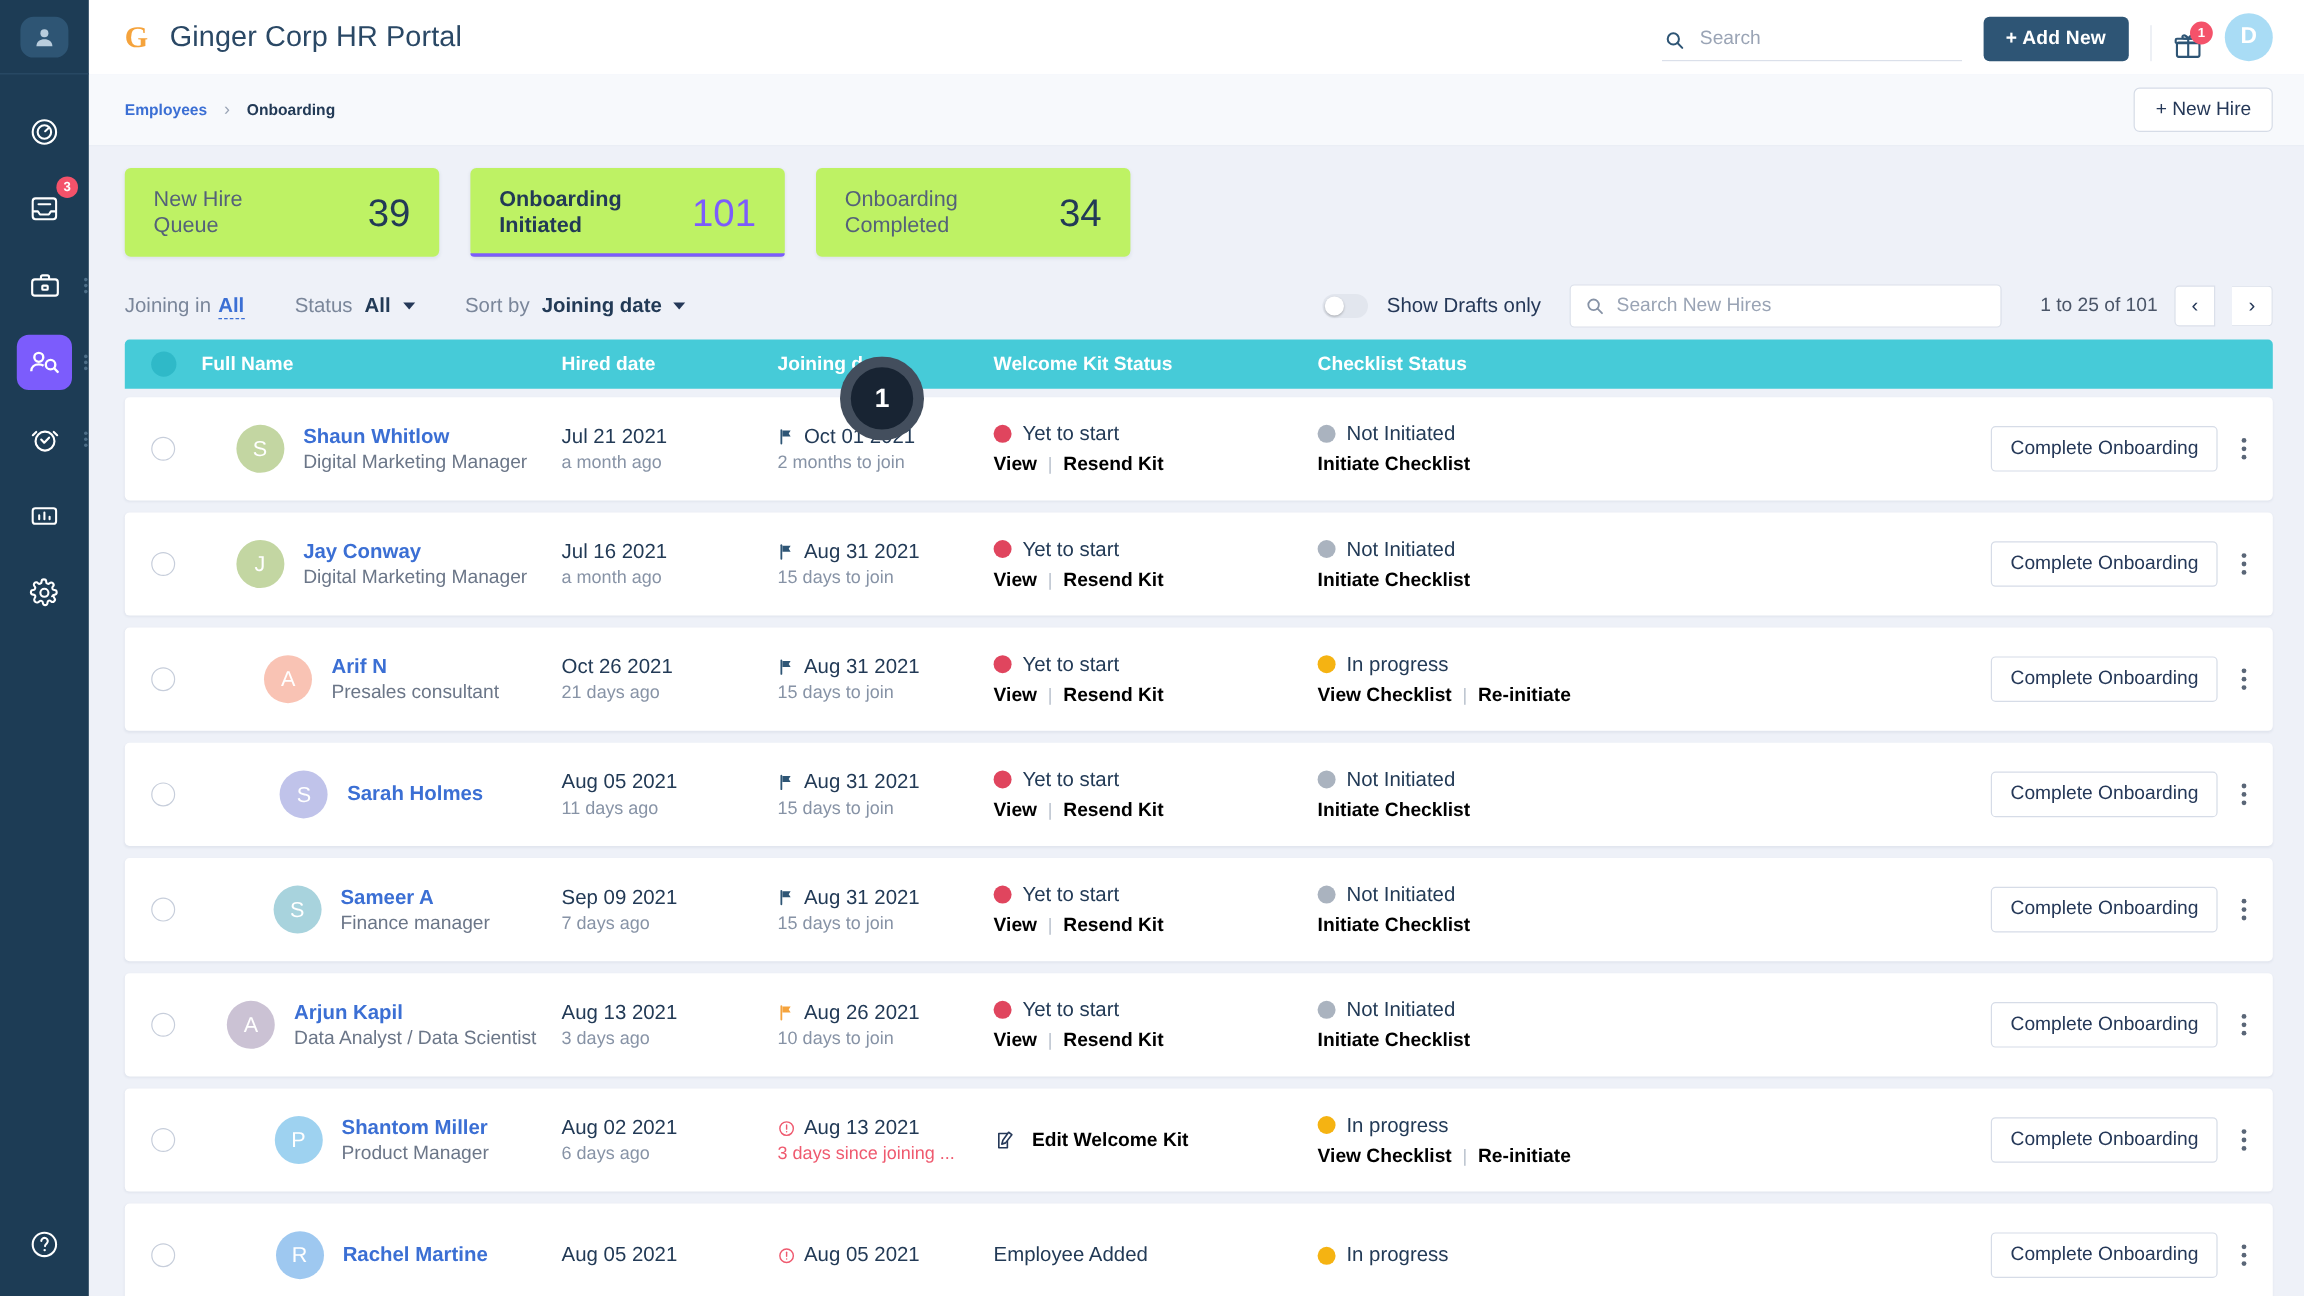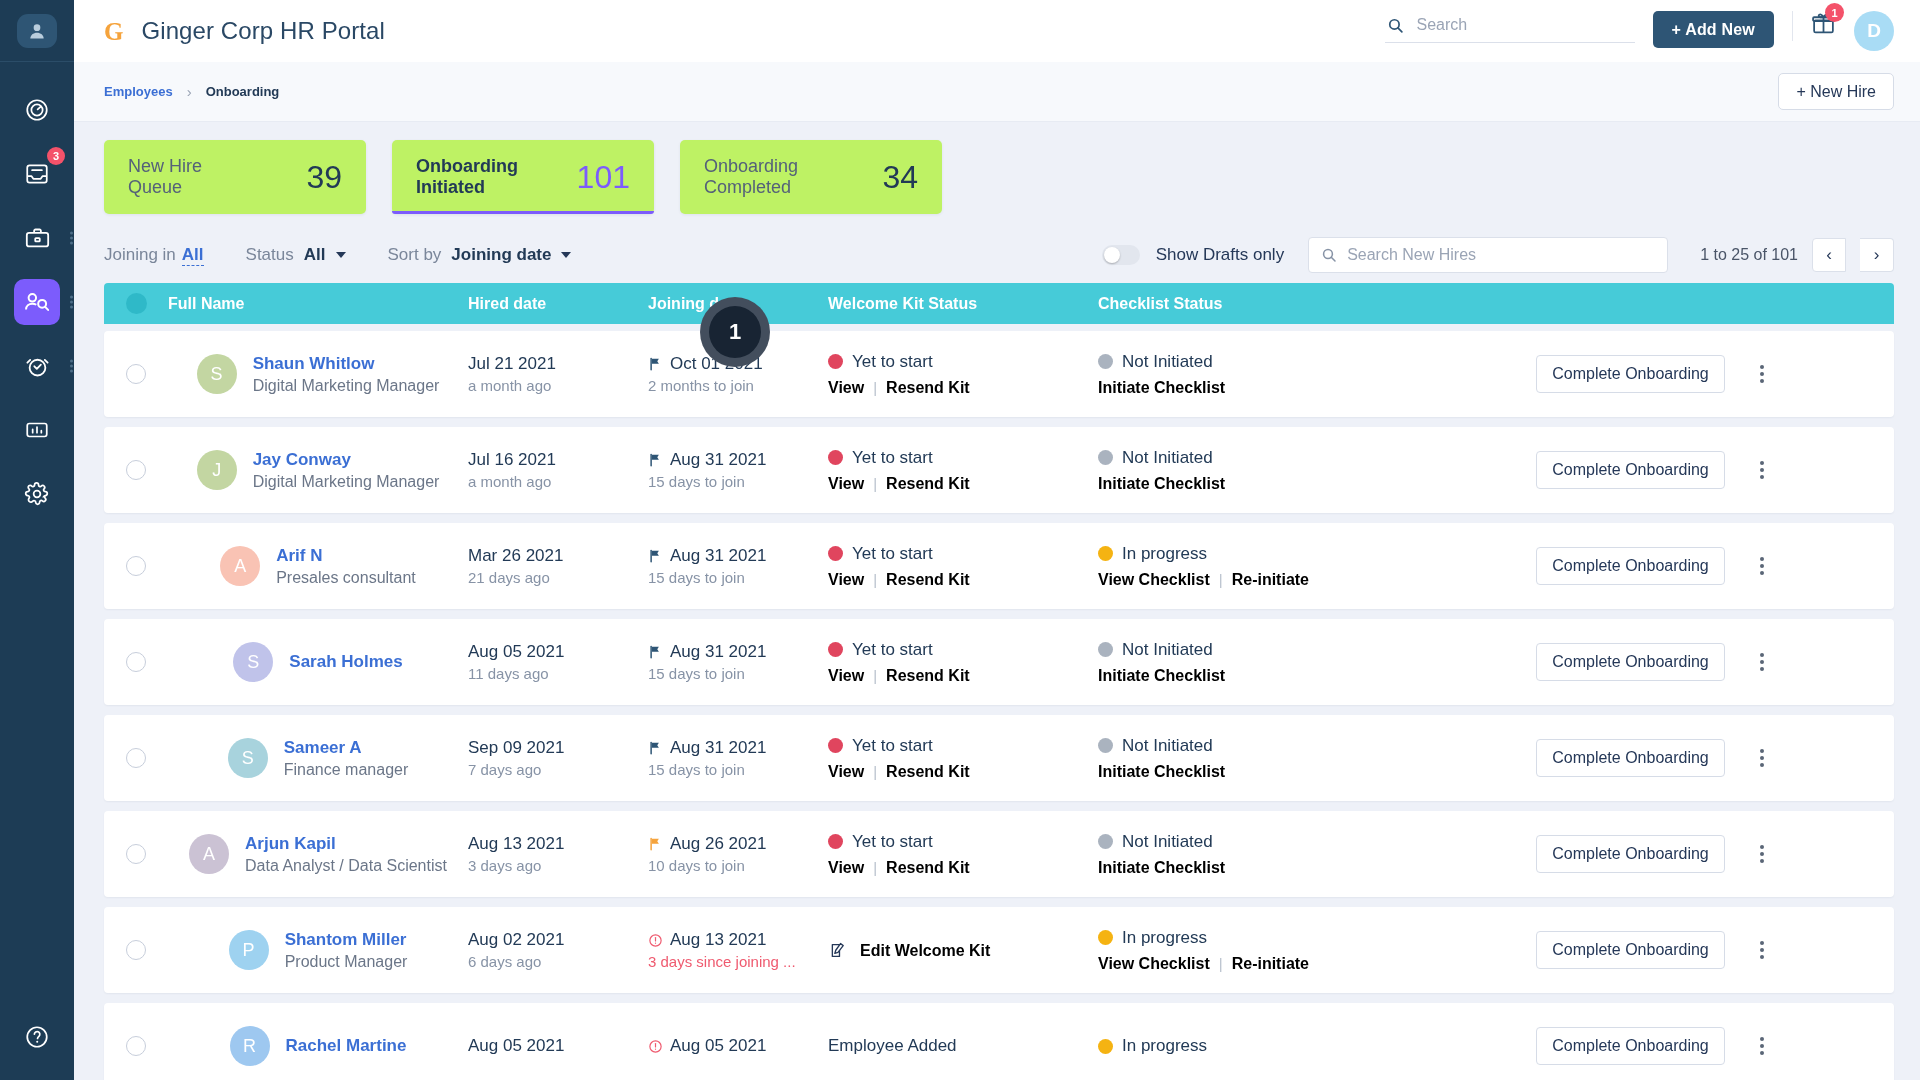--- a/index.html
+++ b/index.html
@@ -49,21 +49,21 @@
   .main { flex: 1 1 auto; display: flex; flex-direction: column; min-width: 0; }
 
   
   .topbar {
     height: 62px; background: #fff; display: flex; align-items: center;
     padding: 0 26px 0 30px; flex: 0 0 62px;
   }
   .brand { display: flex; align-items: center; gap: 18px; }
   .brand-mark { font-size: 25px; color: #f5a33c; font-weight: bold; line-height: 1; font-family: "Liberation Serif", serif; }
   .brand-title { font-size: 24px; color: #2a4865; font-weight: 400; letter-spacing: .1px; }
-  .topbar-right { margin-left: auto; display: flex; align-items: flex-start; gap: 18px; }
+  .topbar-right { margin-left: auto; display: flex; align-items: flex-end; gap: 18px; }
   .search-box {
     display: flex; align-items: center; gap: 13px; width: 250px;
     border-bottom: 1px solid #dbe0ea; padding: 5px 2px 8px 2px;
   }
   .search-box input {
     border: none; outline: none; font-size: 16px; color: #4a5568; width: 100%;
     font-family: "Liberation Sans", sans-serif; background: transparent;
   }
   .search-box input::placeholder { color: #9aa4b5; }
   .btn-addnew {
@@ -193,21 +193,21 @@
   .dot { width: 15px; height: 15px; border-radius: 50%; flex: 0 0 15px; display: block; }
   .st-text { font-size: 17px; color: #223a56; }
   .links { display: flex; align-items: center; gap: 9px; margin-top: 4px; }
   .lnk { font-size: 16px; color: #000000; font-weight: bold; cursor: pointer; }
   .pipe { color: #b9c1cd; font-size: 15px; }
   .kit-edit { display: flex; align-items: flex-end; gap: 13px; }
   .btn-complete {
     background: #fff; border: 1px solid #d6dce7; border-radius: 4px; height: 38px; padding: 0 15px;
     font-size: 16px; color: #253858; cursor: pointer; font-family: "Liberation Sans", sans-serif;
   }
-  .act-cell { display: flex; align-items: center; justify-content: center; gap: 31px; padding-right: 18px; }
+  .act-cell { display: flex; align-items: center; justify-content: flex-end; gap: 16px; padding-right: 18px; }
   .kebab { display: flex; flex-direction: column; gap: 3px; cursor: pointer; padding: 4px; }
   .kebab i { width: 4px; height: 4px; border-radius: 50%; background: #5a6677; display: block; }
   svg { display: block; }
 </style>
 </head>
 <body>
 
 <div class="app">
 
   <nav class="sidebar">
@@ -576,21 +576,21 @@
 
     <div class="cell name-cell col-name">
       <span class="avatar" style="background:#f9c3b4">A</span>
       <span>
         <span class="nm" style="display:block">Arif N</span>
         <span class="role" style="display:block">Presales consultant</span>
       </span>
     </div>
 
     <div class="cell col-hired">
-      <span class="p1">Mar 26 2021</span>
+      <span class="p1">Oct 26 2021</span>
       <span class="p2">21 days ago</span>
     </div>
 
     <div class="cell col-joining">
       <span class="flagline">
         <span>
                   <svg width="15" height="16" viewBox="0 0 24 24" fill="#2e5575">
                     <path d="M5 3v18" stroke="#2e5575" stroke-width="2.4" stroke-linecap="round"></path>
                     <path d="M6.4 3.6h11l-2.6 4 2.6 4h-11z"></path>
                   </svg>

